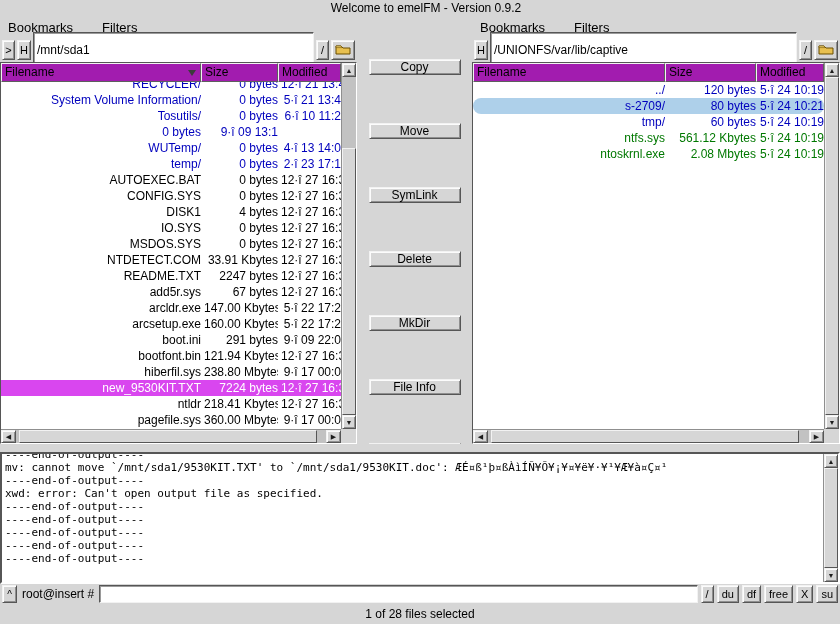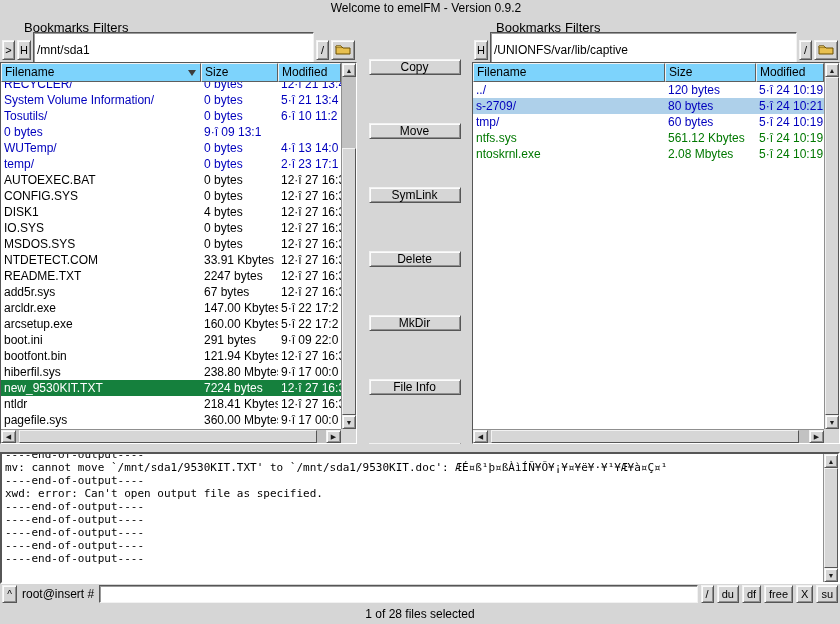--- a/index.html
+++ b/index.html
@@ -8,57 +8,57 @@
   .screen { width:840px; height:624px; display:flex; flex-direction:column; background:#d6d6d6; }
 
   .titlebar { height:17px; line-height:17px; text-align:center; font-size:12px;padding-left:12px; }
 
   .main { display:flex; height:427px; }
   .pane { display:flex; flex-direction:column; height:427px; }
   .pane-left { width:357px; }
   .pane-right { width:368px; }
   .actions-col { width:115px; display:flex; flex-direction:column; align-items:center; padding-top:2px; }
 
-  .menubar { height:21px; display:flex; align-items:center; gap:4px; padding-left:24px; font-size:13px; }
+  .menubar { height:21px; display:flex; align-items:center; gap:29px; padding-left:8px; font-size:13px; }
   .menu-item { cursor:default; }
 
   .pathrow { height:24px; display:flex; align-items:center; gap:2px; padding:0 2px; }
   .btn { background:#d6d6d6; border:1px solid; border-color:#f2f2f2 #565656 #565656 #f2f2f2;
          box-shadow: inset 1px 1px 0 #fcfcfc, inset -1px -1px 0 #8f8f8f;
          font-family:"Liberation Sans",sans-serif; font-size:11px; color:#000; }
   .mini-btn { height:20px; min-width:13px; padding:0 2px; }
   .icon-btn { height:20px; width:24px; display:flex; align-items:center; justify-content:center; }
   .path-input { flex:1; height:36px; background:#fff; border:1px solid; font-size:12px; padding:0 3px;
                 border-color:#565656 #f2f2f2 #f2f2f2 #565656; box-shadow: inset 1px 1px 0 #9a9a9a; }
 
   .list-frame { flex:1; border:1px solid; border-color:#565656 #ffffff #ffffff #565656; background:#fff;
                 display:grid; grid-template-columns:1fr 15px; grid-template-rows:1fr 14px;
                 grid-template-areas:"body vs" "hs corner"; }
   .list-body { grid-area:body; display:flex; flex-direction:column; overflow:hidden; background:#fff; }
 
   .headers { display:grid; height:19px; flex:0 0 19px; }
   .headers-left { grid-template-columns:200px 77px 1fr; }
   .headers-right { grid-template-columns:192px 91px 1fr; }
-  .hcell { position:relative; background:#7dd3fc; border:1px solid; border-color:#f2f2f2 #5e5e5e #5e5e5e #f2f2f2;
+  .hcell { position:relative; background:#a21caf; border:1px solid; border-color:#f2f2f2 #5e5e5e #5e5e5e #f2f2f2;
            font-size:12px; line-height:17px; padding-left:3px; overflow:hidden; white-space:nowrap; }
   .sort-arrow { position:absolute; right:4px; top:6px; width:0; height:0;
                 border-left:4px solid transparent; border-right:4px solid transparent; border-top:6px solid #3c3c3c; }
 
   .rows { flex:1; overflow:hidden; background:#fff; }
   .rows-left { margin-top:-6px; }
-  .listrow { display:grid; height:16px; line-height:16px; }
+  .listrow { display:grid; height:16px; line-height:16px;text-align:right; }
   .rows-left .listrow { grid-template-columns:200px 77px 1fr; }
   .rows-right .listrow { grid-template-columns:192px 91px 1fr; }
   .cell { font-size:12px; padding-left:3px; white-space:nowrap; overflow:hidden; }
   .kind-dir  .cell { color:#0000bd; }
   .kind-exec .cell { color:#007800; }
   .kind-file .cell { color:#000; }
-  .sel-dark { background:#15803d; }
+  .sel-dark { background:#d946ef; }
   .sel-dark .cell { color:#fff !important; }
-  .sel-light { background:#aed0ea; }
+  .sel-light { background:#aed0ea;border-radius:8px; }
 
   .vscroll { grid-area:vs; display:flex; flex-direction:column; background:#c2c2c2; border-left:1px solid #8f8f8f; }
   .sbtn { flex:0 0 14px; display:flex; align-items:center; justify-content:center; font-size:7px; color:#1d1d1d; padding:0; }
   .vtrack { flex:1; position:relative; }
   .vthumb { position:absolute; left:0; right:0; background:#d6d6d6; border:1px solid; border-color:#f2f2f2 #565656 #565656 #f2f2f2; }
   .hscroll { grid-area:hs; display:flex; background:#c2c2c2; border-top:1px solid #8f8f8f; }
   .htrack { flex:1; position:relative; }
   .hthumb { position:absolute; top:0; bottom:0; background:#d6d6d6; border:1px solid; border-color:#f2f2f2 #565656 #565656 #f2f2f2; }
   .sb-corner { grid-area:corner; background:#d6d6d6; }
 

